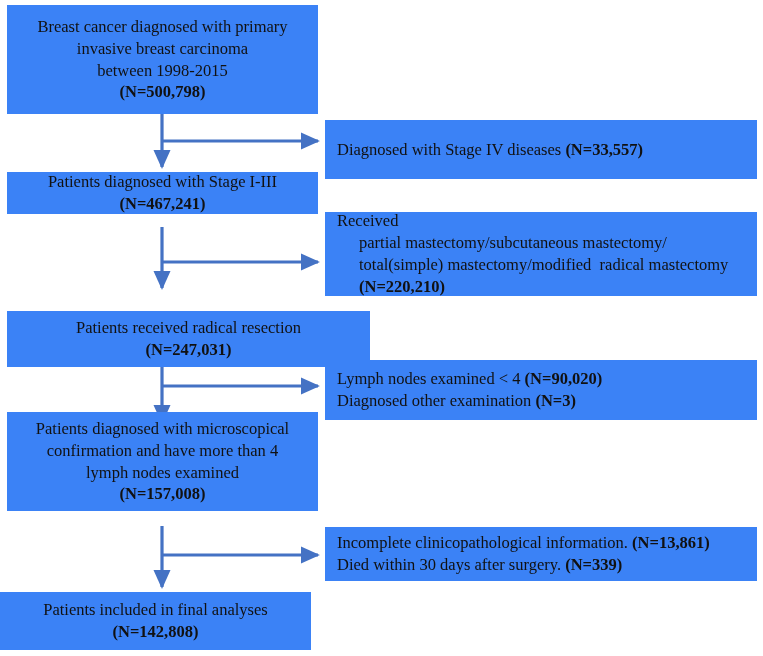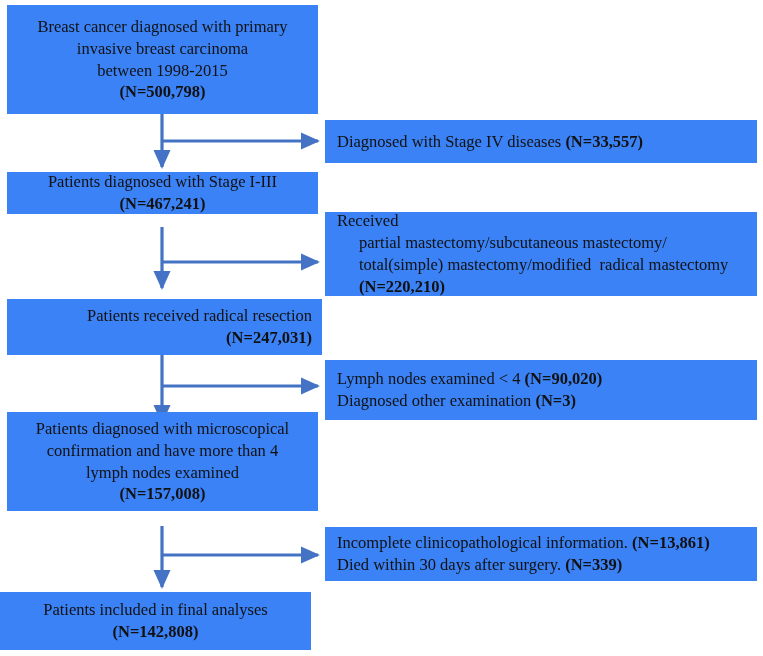--- a/index.html
+++ b/index.html
@@ -97,38 +97,38 @@
     <span class="line">invasive breast carcinoma</span>
     <span class="line">between 1998-2015</span>
     <span class="line n">(N=500,798)</span>
   </div>
 
   <div class="node main" style="left:7px; top:172px; width:311px; height:42px;">
     <span class="line">Patients diagnosed with Stage I-III</span>
     <span class="line n">(N=467,241)</span>
   </div>
 
-  <div class="node main" style="left:7px; top:299px; width:315px; height:56px;align-items:flex-end;">
+  <div class="node main" style="left:7px; top:311px; width:363px; height:56px;">
     <span class="line">Patients received radical resection</span>
     <span class="line n">(N=247,031)</span>
   </div>
 
   <div class="node main" style="left:7px; top:412px; width:311px; height:99px;">
     <span class="line">Patients diagnosed with microscopical</span>
     <span class="line">confirmation and have more than 4</span>
     <span class="line">lymph nodes examined</span>
     <span class="line n">(N=157,008)</span>
   </div>
 
   <div class="node main" style="left:0; top:592px; width:311px; height:58px;">
     <span class="line">Patients included in final analyses</span>
     <span class="line n">(N=142,808)</span>
   </div>
 
-  <div class="node side" style="left:325px; top:120px; width:432px; height:43px;">
+  <div class="node side" style="left:325px; top:120px; width:432px; height:59px;">
     <span class="line"><span>Diagnosed with Stage IV diseases </span><span class="n">(N=33,557)</span></span>
   </div>
 
   <div class="node side" style="left:325px; top:212px; width:432px; height:84px;">
     <span class="line"><span>Received</span></span>
     <span class="line indent"><span>partial mastectomy/subcutaneous mastectomy/</span></span>
     <span class="line indent"><span>total(simple) mastectomy/modified  radical mastectomy</span></span>
     <span class="line indent n"><span>(N=220,210)</span></span>
   </div>
 

